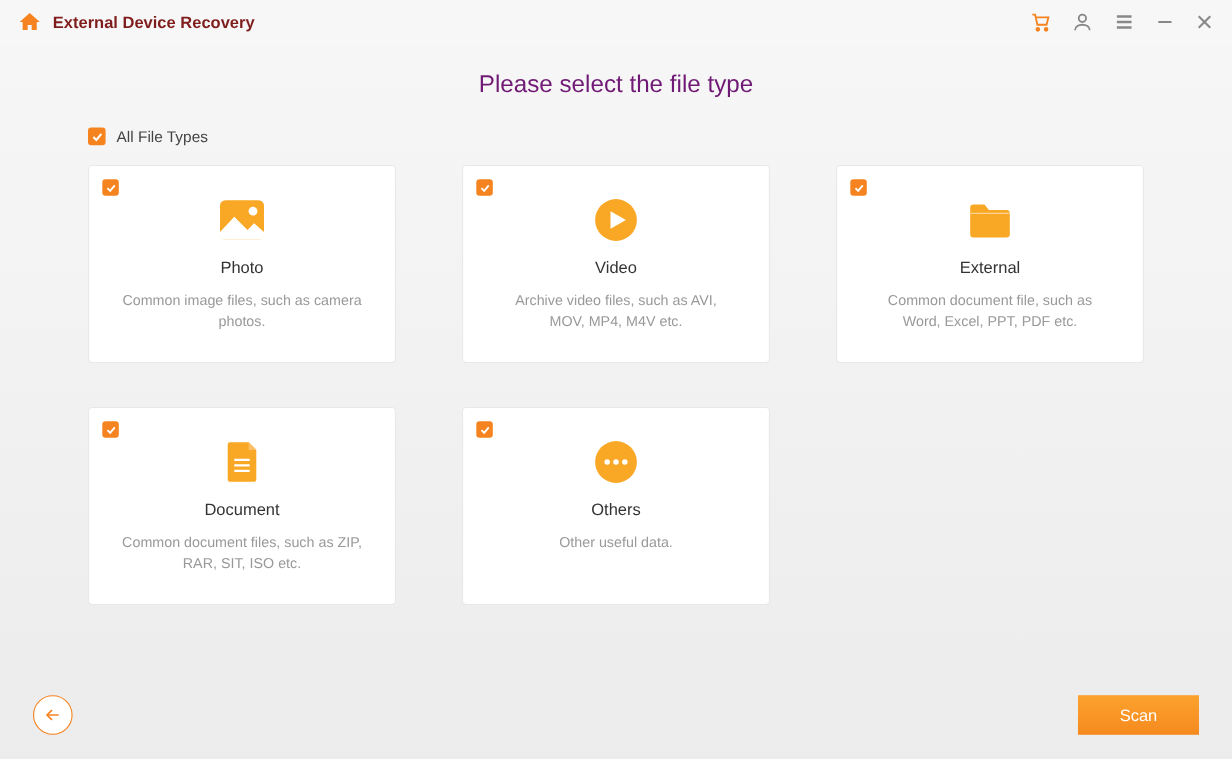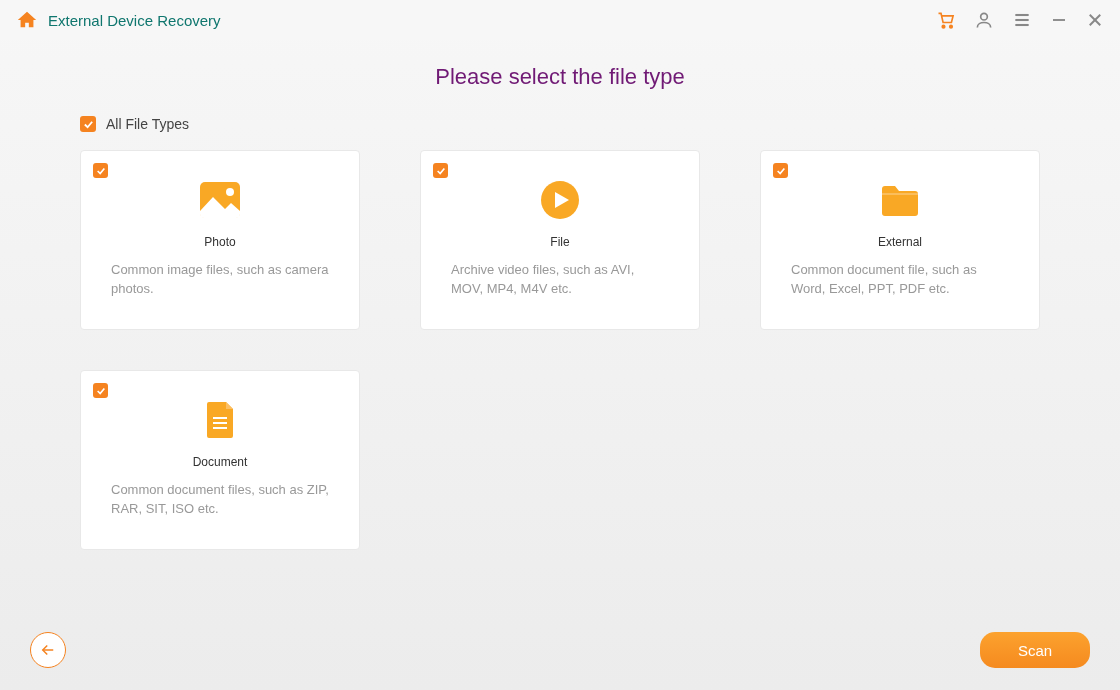--- a/index.html
+++ b/index.html
@@ -19,22 +19,22 @@
       background: #f7f7f7;
     }
     .titlebar-left {
       display: flex;
       align-items: center;
       gap: 10px;
     }
     .home-icon svg { display: block; }
     .app-title {
       font-size: 15px;
-      color: #0f766e;
-      font-weight: 400;
+      color: #7f1d1d;
+      font-weight: 700;
     }
     .titlebar-right {
       margin-left: auto;
       display: flex;
       align-items: center;
       gap: 18px;
     }
     .titlebar-right .icon-btn {
       cursor: pointer;
       display: flex;
@@ -99,29 +99,29 @@
     }
     .card-icon {
       width: 42px;
       height: 42px;
       display: flex;
       align-items: center;
       justify-content: center;
       margin-bottom: 14px;
     }
     .card-title {
-      font-size: 12px;
+      font-size: 15px;
       color: #333;
       margin-bottom: 12px;
       font-weight: 400;
     }
     .card-desc {
       font-size: 13px;
       color: #999;
-      text-align: left;
+      text-align: center;
       line-height: 1.45;
       padding: 0 30px;
     }
     .footer {
       position: absolute;
       bottom: 20px;
       left: 0;
       right: 0;
       height: 40px;
       display: flex;
@@ -139,21 +139,21 @@
       justify-content: center;
       cursor: pointer;
     }
     .scan-btn {
       margin-left: auto;
       width: 110px;
       height: 36px;
       background: linear-gradient(to bottom, #fca22e, #f58a1f);
       color: #fff;
       border: none;
-      border-radius: 15px;
+      border-radius: 0;
       font-size: 15px;
       cursor: pointer;
       display: flex;
       align-items: center;
       justify-content: center;
     }
   </style>
 </head>
 <body>
 
@@ -237,21 +237,21 @@
       <svg width="10" height="10" viewBox="0 0 24 24" fill="none" stroke="#fff" stroke-width="4">
           <polyline points="4,12 10,18 20,6"></polyline>
         </svg>
     </span>
     <span class="card-icon">
       <svg width="40" height="40" viewBox="0 0 40 40">
           <circle cx="20" cy="20" r="19" fill="#f9a825"></circle>
           <polygon points="15,12 29,20 15,28" fill="#fff"></polygon>
         </svg>
     </span>
-    <div class="card-title">File</div>
+    <div class="card-title">Video</div>
     <div class="card-desc">Archive video files, such as AVI, MOV, MP4, M4V etc.</div>
   </div>
 
   <div class="card">
     <span class="checkbox">
       <svg width="10" height="10" viewBox="0 0 24 24" fill="none" stroke="#fff" stroke-width="4">
           <polyline points="4,12 10,18 20,6"></polyline>
         </svg>
     </span>
     <span class="card-icon">
@@ -276,20 +276,37 @@
           <path d="M22 2 V9 H29" fill="#fcbf63"></path>
           <line x1="9" y1="18" x2="23" y2="18" stroke="#fff" stroke-width="2"></line>
           <line x1="9" y1="23" x2="23" y2="23" stroke="#fff" stroke-width="2"></line>
           <line x1="9" y1="28" x2="23" y2="28" stroke="#fff" stroke-width="2"></line>
         </svg>
     </span>
     <div class="card-title">Document</div>
     <div class="card-desc">Common document files, such as ZIP, RAR, SIT, ISO etc.</div>
   </div>
 
+  <div class="card">
+    <span class="checkbox">
+      <svg width="10" height="10" viewBox="0 0 24 24" fill="none" stroke="#fff" stroke-width="4">
+          <polyline points="4,12 10,18 20,6"></polyline>
+        </svg>
+    </span>
+    <span class="card-icon">
+      <svg width="40" height="40" viewBox="0 0 40 40">
+          <circle cx="20" cy="20" r="19" fill="#f9a825"></circle>
+          <circle cx="12" cy="20" r="2.5" fill="#fff"></circle>
+          <circle cx="20" cy="20" r="2.5" fill="#fff"></circle>
+          <circle cx="28" cy="20" r="2.5" fill="#fff"></circle>
+        </svg>
+    </span>
+    <div class="card-title">Others</div>
+    <div class="card-desc">Other useful data.</div>
+  </div>
 
 </div>
 
 <div class="footer">
   <div class="back-btn">
     <svg width="18" height="18" viewBox="0 0 24 24" fill="none" stroke="#f58320" stroke-width="2">
         <line x1="19" y1="12" x2="5" y2="12"></line>
         <polyline points="11,6 5,12 11,18"></polyline>
       </svg>
   </div>

